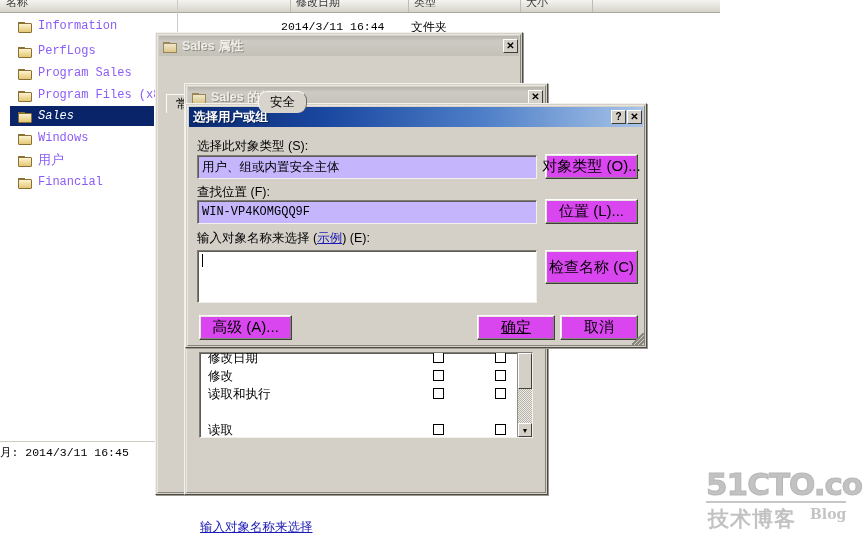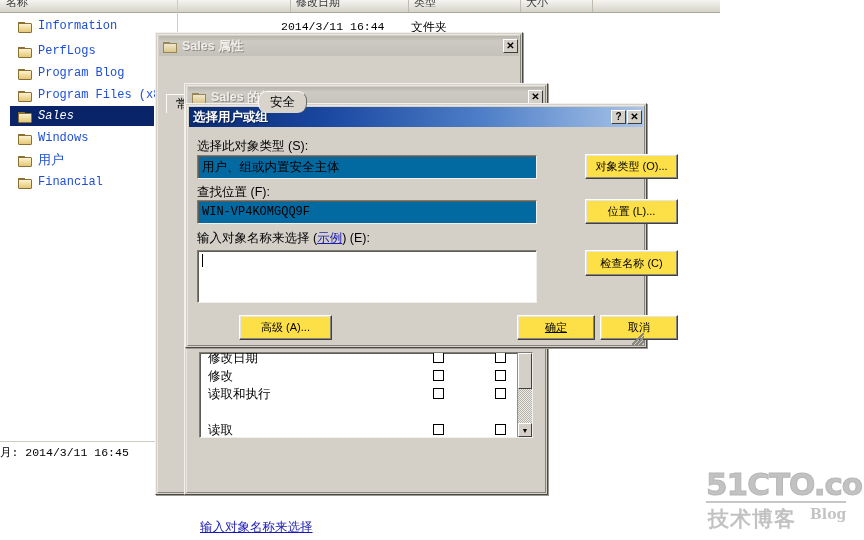--- a/index.html
+++ b/index.html
@@ -31,21 +31,21 @@
 
   
   .frow{
     position:absolute;left:10px;width:144px;height:20px;
     display:flex;align-items:center;padding-left:8px;box-sizing:border-box;
   }
   .frow.sel{background:#0a246a;}
   .frow.sel .fname{color:#fff;font-style:italic;}
   .fname{
     font-family:"Liberation Mono","DejaVu Sans Mono",monospace;
-    font-size:12px;color:#1d4ed8;margin-left:7px;white-space:nowrap;
+    font-size:12px;color:#8b5cf6;margin-left:7px;white-space:nowrap;
   }
   .fname.cjk{font-family:"Liberation Sans",sans-serif;font-size:13px;}
   .folder-ico{
     width:13px;height:11px;position:relative;flex:0 0 auto;
   }
   .folder-ico::before{
     content:"";position:absolute;left:0;top:1px;width:5px;height:2px;
     background:#d8b765;border:1px solid #8a7133;border-bottom:none;border-radius:1px 1px 0 0;
   }
   .folder-ico::after{
@@ -115,32 +115,32 @@
     background:#d4d0c8;
     border-top:1px solid #fff;border-left:1px solid #fff;
     border-right:1px solid #3d3c39;border-bottom:1px solid #3d3c39;
     font-size:10px;line-height:12px;text-align:center;color:#000;
     font-family:"Liberation Sans",sans-serif;font-weight:bold;
     box-sizing:border-box;cursor:default;
   }
 
   
   .btn{
-    background:#fde047;
+    background:#d946ef;
     border-top:1px solid #fdfdfc;border-left:1px solid #fdfdfc;
     border-right:1px solid #40403d;border-bottom:1px solid #40403d;
     box-shadow:inset -1px -1px 0 #88857d, inset 1px 1px 0 #e7e5df;
-    font-size:11px;font-family:"Liberation Sans",sans-serif;color:#000;
+    font-size:15px;font-family:"Liberation Sans",sans-serif;color:#000;
     text-align:center;box-sizing:border-box;cursor:default;
-    display:flex;align-items:center;justify-content:center;white-space:nowrap;margin-left:40px;
+    display:flex;align-items:center;justify-content:center;white-space:nowrap;
   }
 
   
   .tfield{
-    background:#0369a1;
+    background:#c4b5fd;
     border-top:1px solid #7f7c74;border-left:1px solid #7f7c74;
     border-right:1px solid #f2f0ec;border-bottom:1px solid #f2f0ec;
     box-shadow:inset 1px 1px 0 #5d5b55;
     box-sizing:border-box;display:flex;align-items:center;
     padding-left:4px;font-size:12.5px;color:#000;overflow:hidden;white-space:nowrap;
   }
   .tfield.mono{font-family:"Liberation Mono",monospace;font-size:12px;}
   .tfield.white{
     background:#fff;box-shadow:inset 1px 1px 0 #5d5b55;
     align-items:flex-start;padding-top:3px;
@@ -251,21 +251,21 @@
   <div class="frow" style="top:16px">
     <span class="folder-ico"></span>
     <span class="fname">Information</span>
   </div>
   <div class="frow" style="top:41px">
     <span class="folder-ico"></span>
     <span class="fname">PerfLogs</span>
   </div>
   <div class="frow" style="top:63px">
     <span class="folder-ico"></span>
-    <span class="fname">Program Blog</span>
+    <span class="fname">Program Sales</span>
   </div>
   <div class="frow" style="top:85px">
     <span class="folder-ico"></span>
     <span class="fname">Program Files (x86)</span>
   </div>
   <div class="frow sel" style="top:106px">
     <span class="folder-ico"></span>
     <span class="fname">Sales</span>
   </div>
   <div class="frow" style="top:128px">
@@ -370,21 +370,21 @@
   <div class="abs tfield mono" style="left:11px;top:96px;width:340px;height:24px;">WIN-VP4KOMGQQ9F</div>
   <div class="abs btn" style="left:359px;top:95px;width:93px;height:25px;text-align:right;">位置 (L)...</div>
 
   <div class="lab" style="left:11px;top:126px;">
     <span>输入对象名称来选择 (</span><span class="lnk">示例</span><span>) (E):</span>
   </div>
   <div class="abs tfield white" style="left:11px;top:146px;width:340px;height:53px;">
     <span class="caret"></span>
       <span></span>
   </div>
-  <div class="abs btn" style="left:359px;top:146px;width:93px;height:26px;">检查名称 (C)</div>
+  <div class="abs btn" style="left:359px;top:146px;width:93px;height:34px;">检查名称 (C)</div>
 
   <div class="abs btn" style="left:13px;top:211px;width:93px;height:25px;">高级 (A)...</div>
   <div class="abs btn" style="left:291px;top:211px;width:78px;height:25px;text-decoration:underline;">确定</div>
   <div class="abs btn" style="left:374px;top:211px;width:78px;height:25px;">取消</div>
 
   <div class="grip" style="right:2px;bottom:2px;"></div>
 </div>
 
 <div class="abs" id="wm">
   <div id="wm-top">51CTO.com</div>

